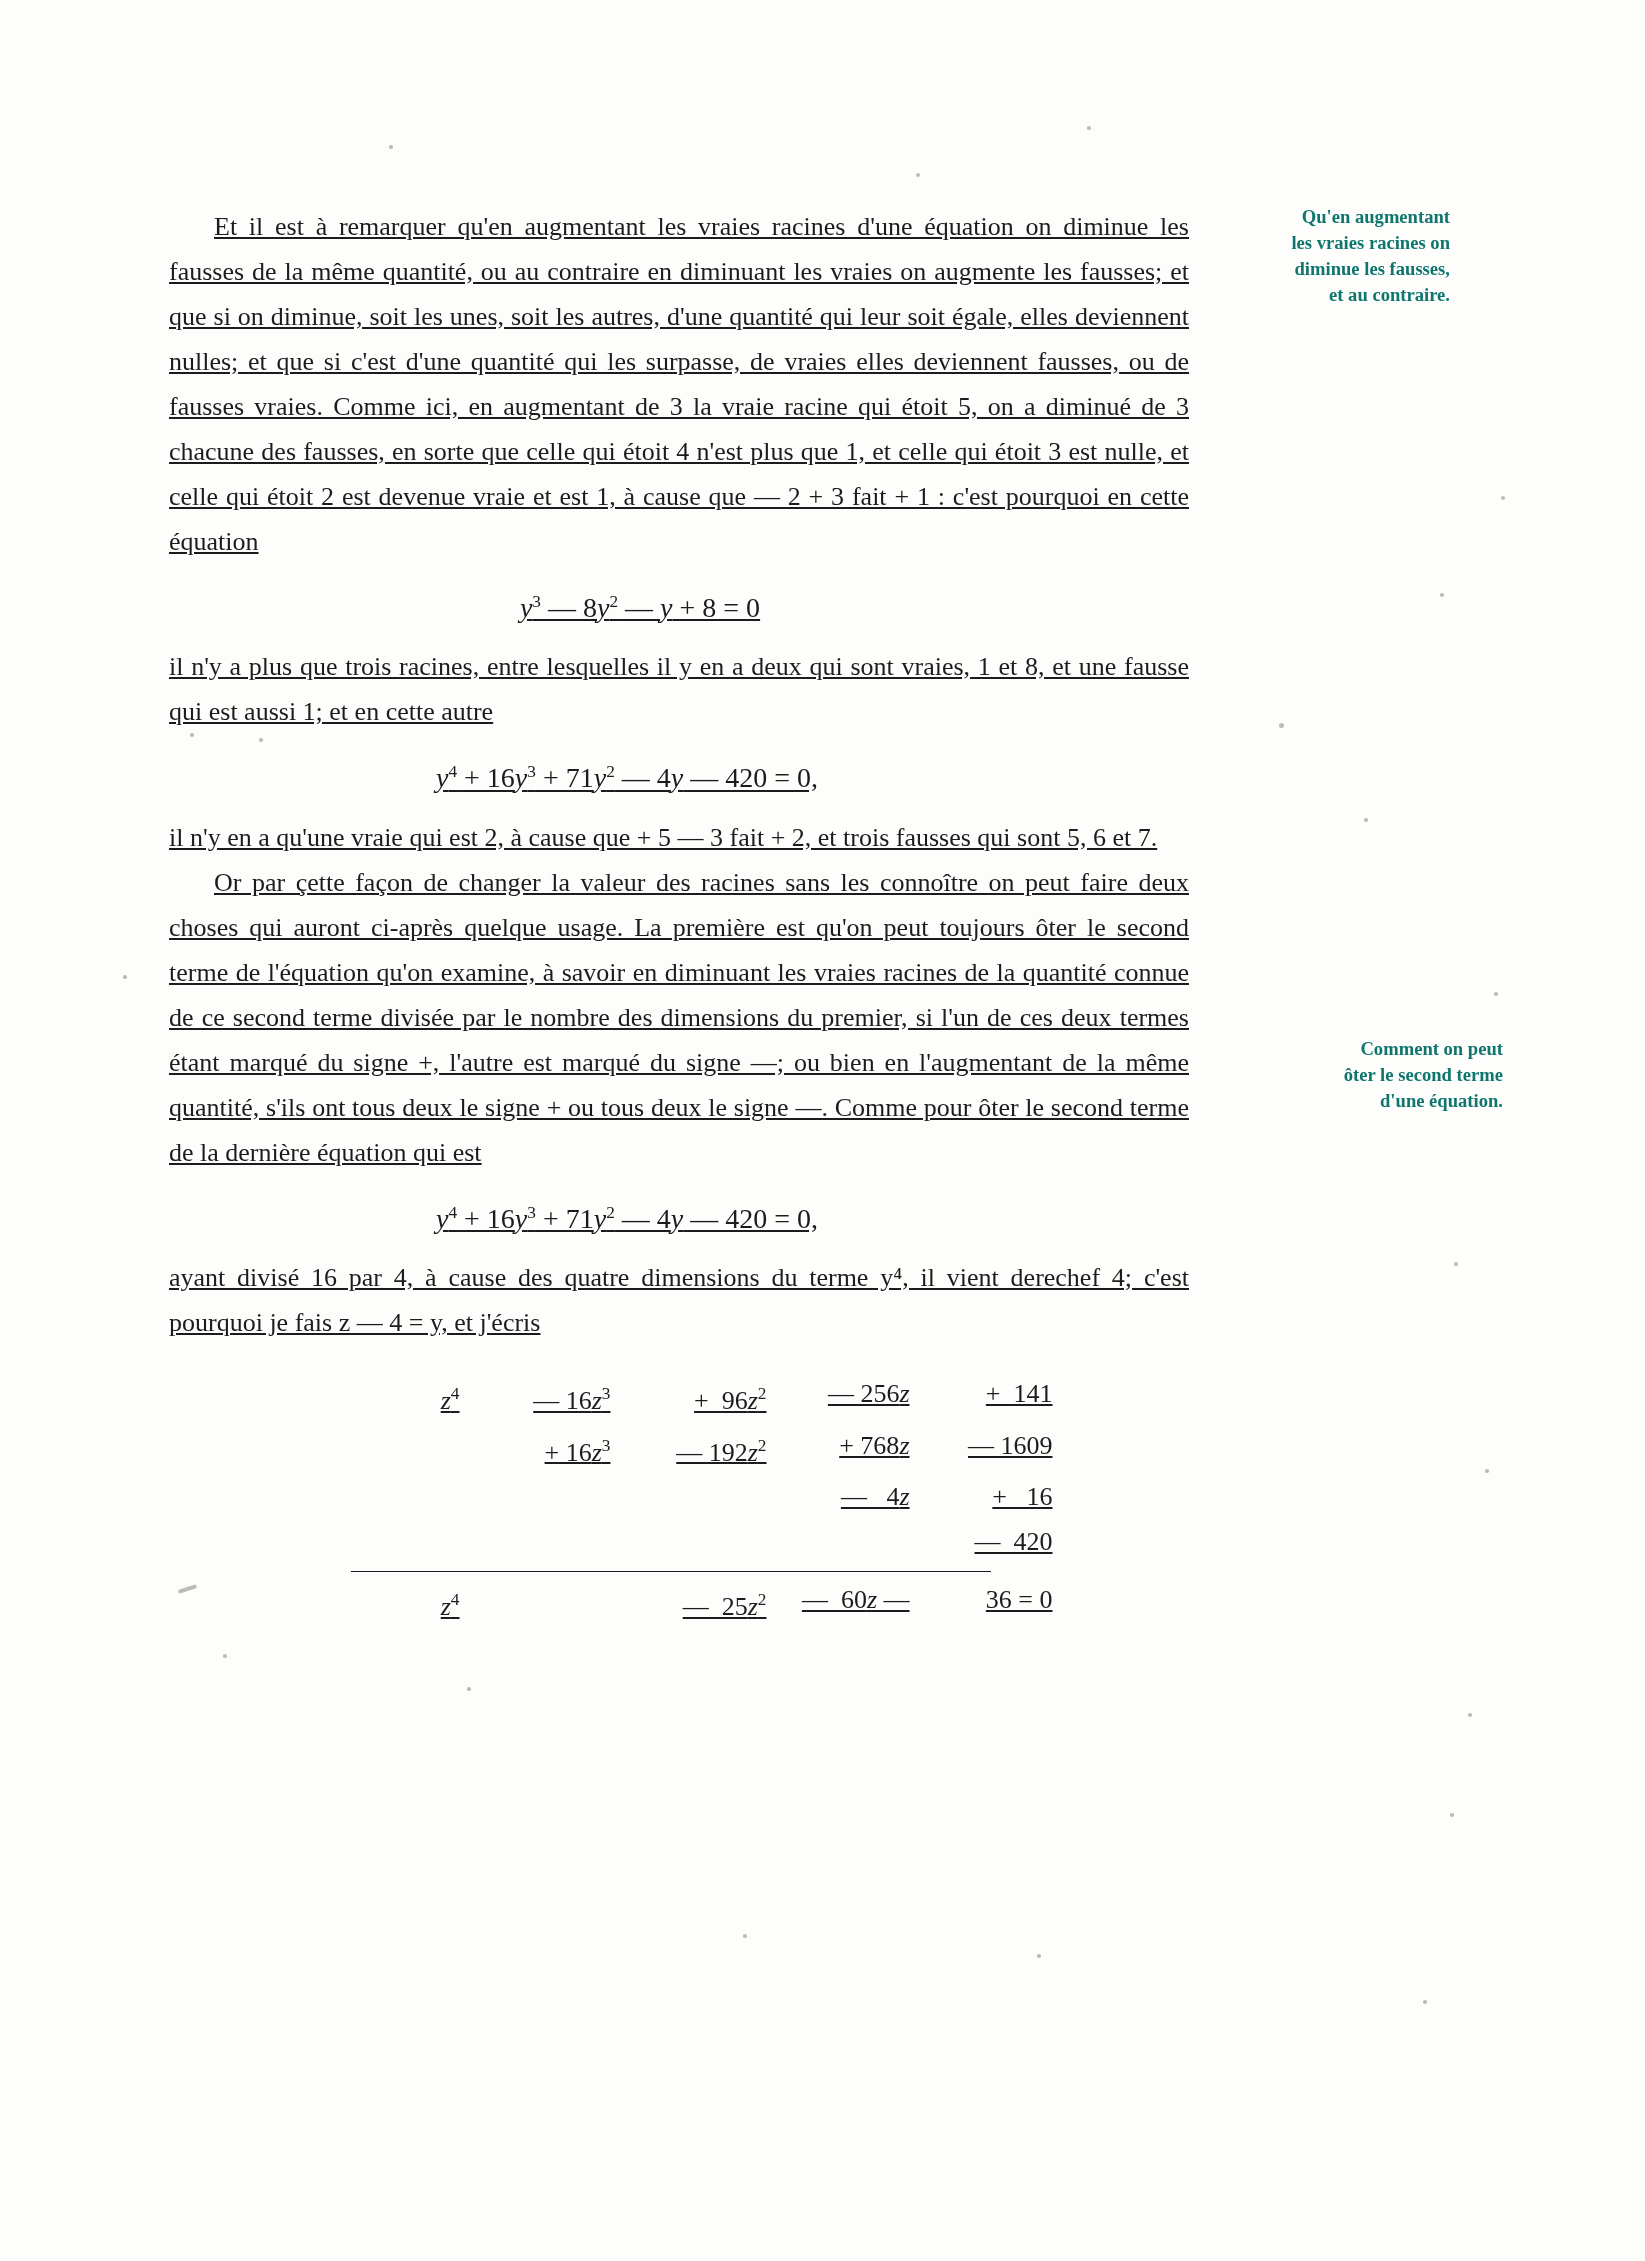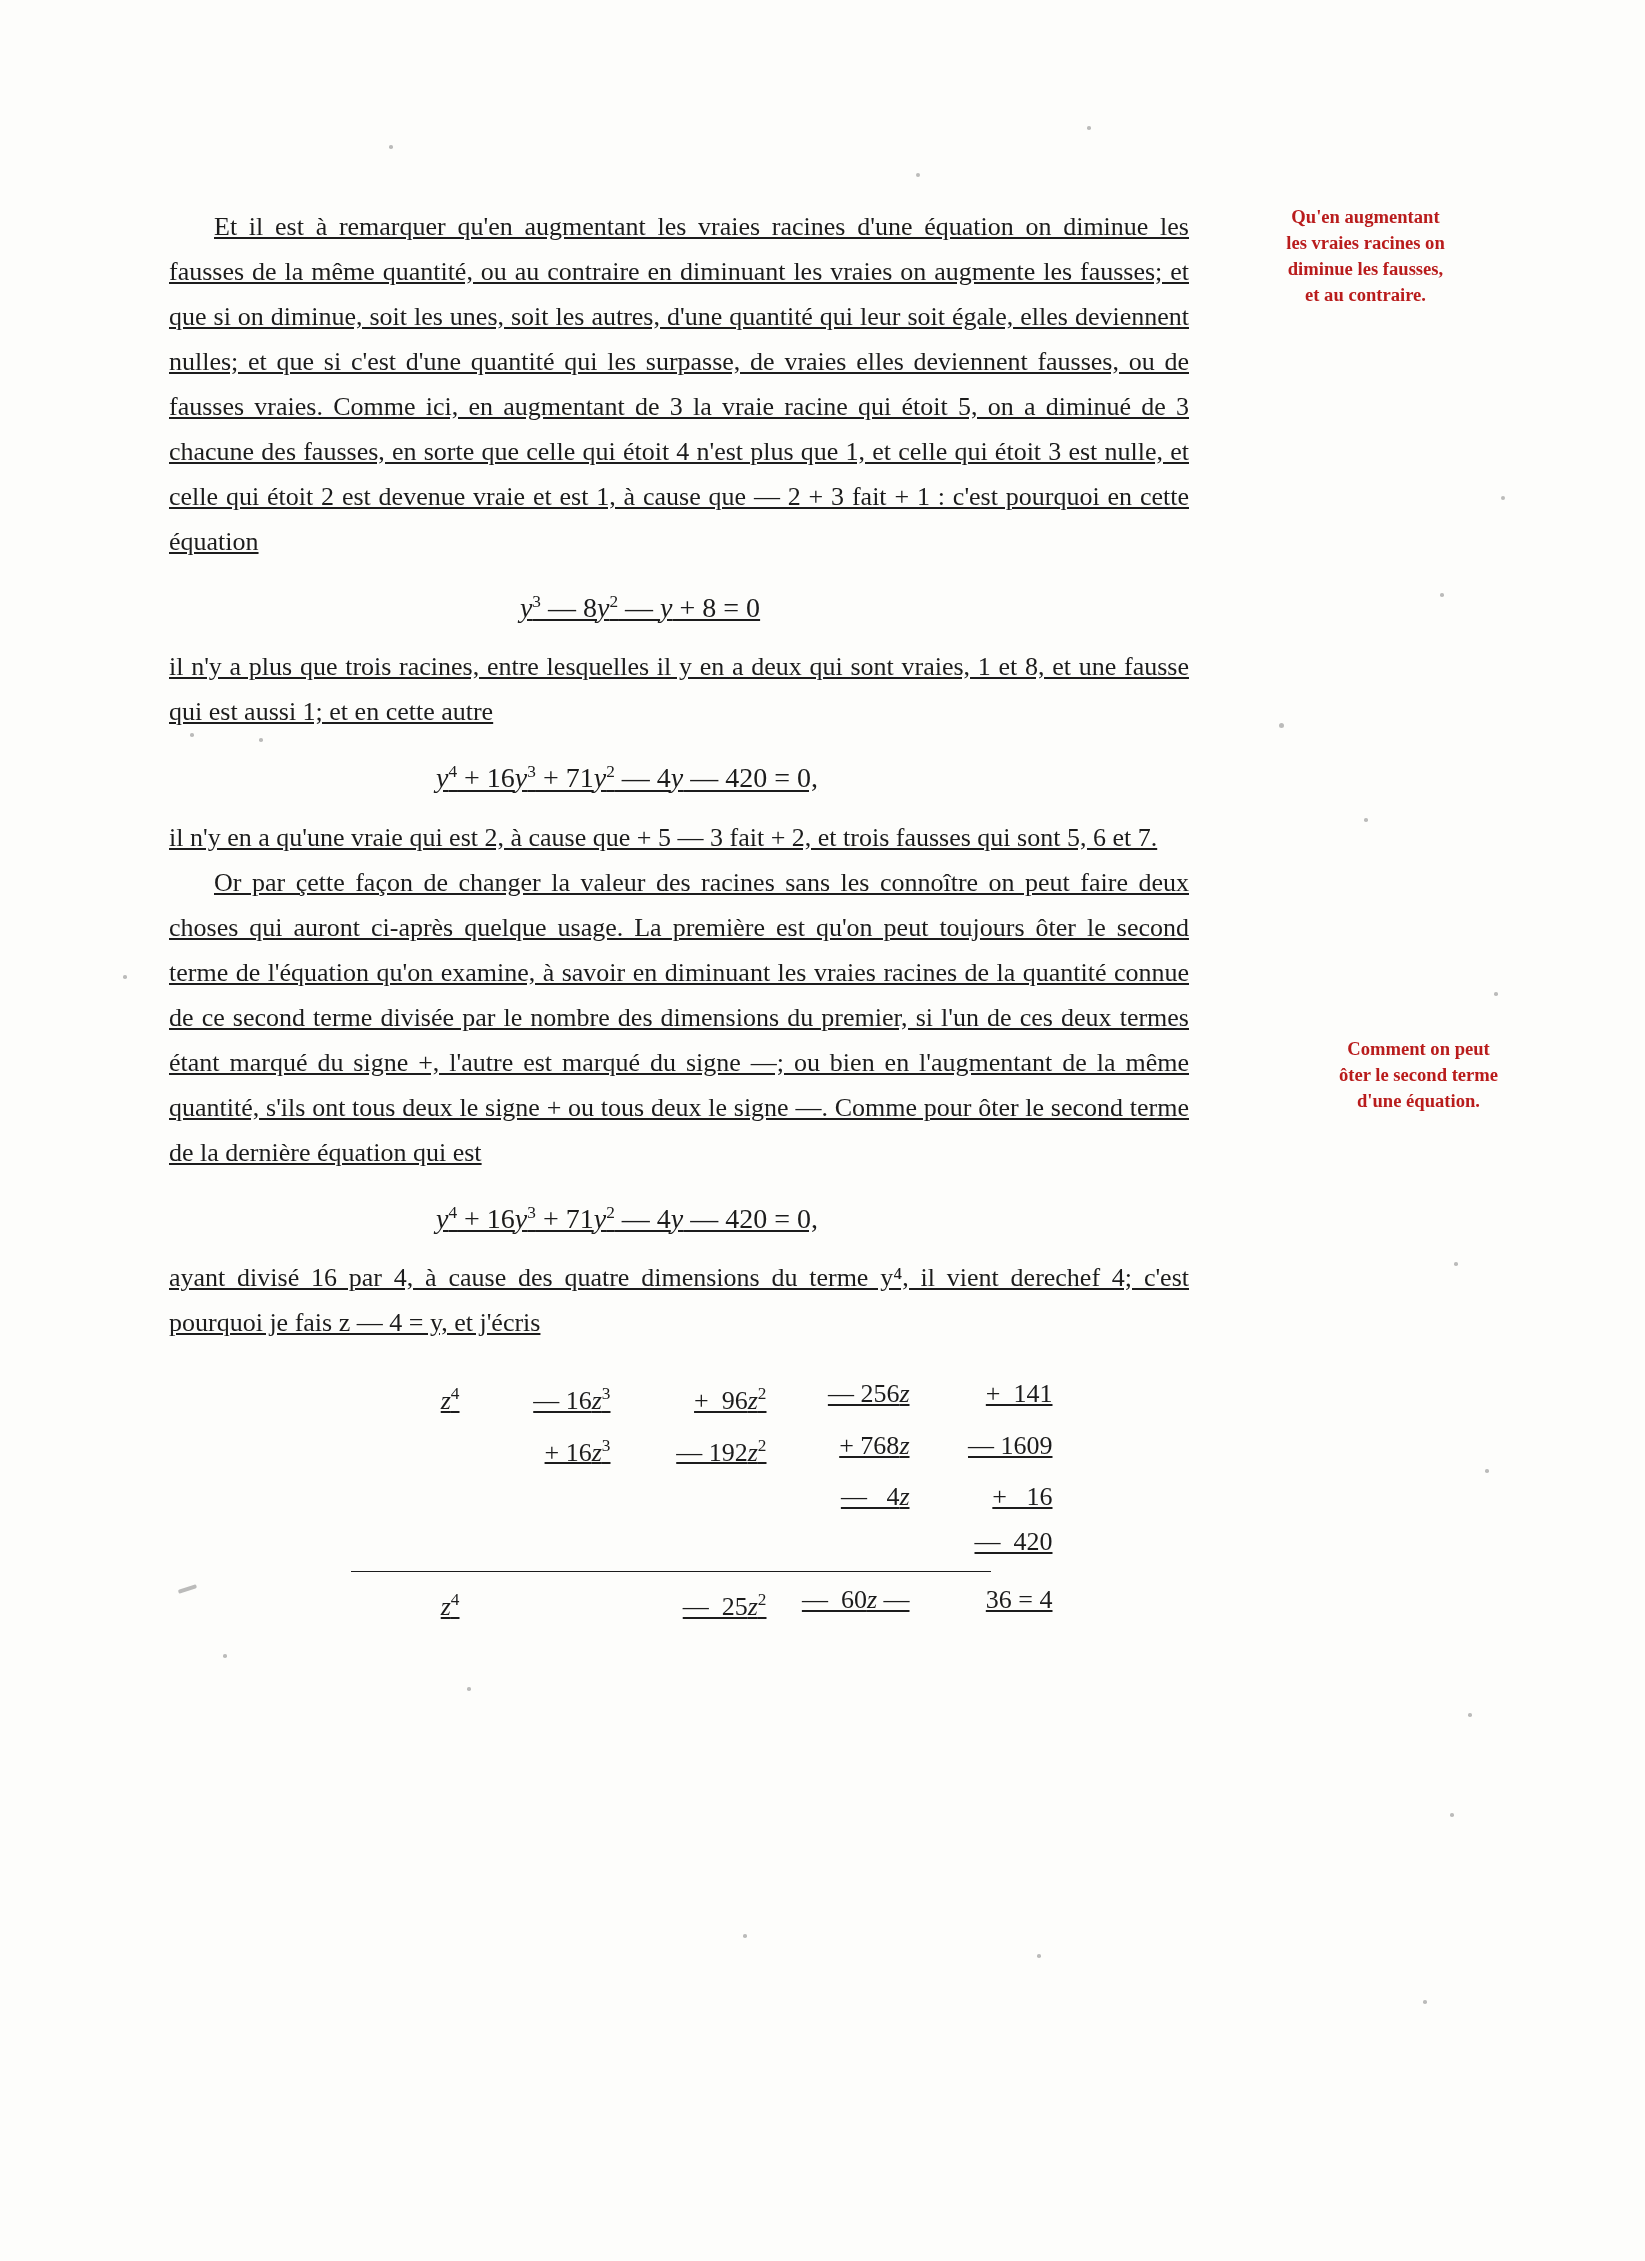--- a/index.html
+++ b/index.html
@@ -92,26 +92,26 @@
     font-style: normal;
   }
   .eq-1 { margin-left: -78px; }
   .eq-2 { margin-left: -104px; }
   .eq-3 { margin-left: -104px; }
 
   
   .marginal {
     position: absolute;
     width: 169px;
-    text-align: center;
+    text-align: right;
     font-size: 18.6px;
     line-height: 26px;
     font-family: "Liberation Serif", serif;
     font-weight: 600;
-    color: #b91c1c;
+    color: #0f766e;
   }
   #note-1 { left: 1281px; top: 204px; }
   #note-2 { left: 1334px; top: 1036px; }
 
   
   .calcblock {
     margin-top: 26px;
     margin-left: 182px;
     width: 692px;
     font-size: 26px;
@@ -226,21 +226,21 @@
           <span>—  420</span>
         </div>
 
         <div class="rule"></div>
 
         <div class="calcrow result">
           <span><i>z</i><sup class="ex">4</sup></span>
           <span></span>
           <span>—  25<i>z</i><sup class="ex">2</sup></span>
           <span>—  60<i>z</i> —</span>
-          <span>36 = 4</span>
+          <span>36 = 0</span>
         </div>
 
       </div>
 
     </div>
   </div>
 </div>
 
 
 </body></html>

